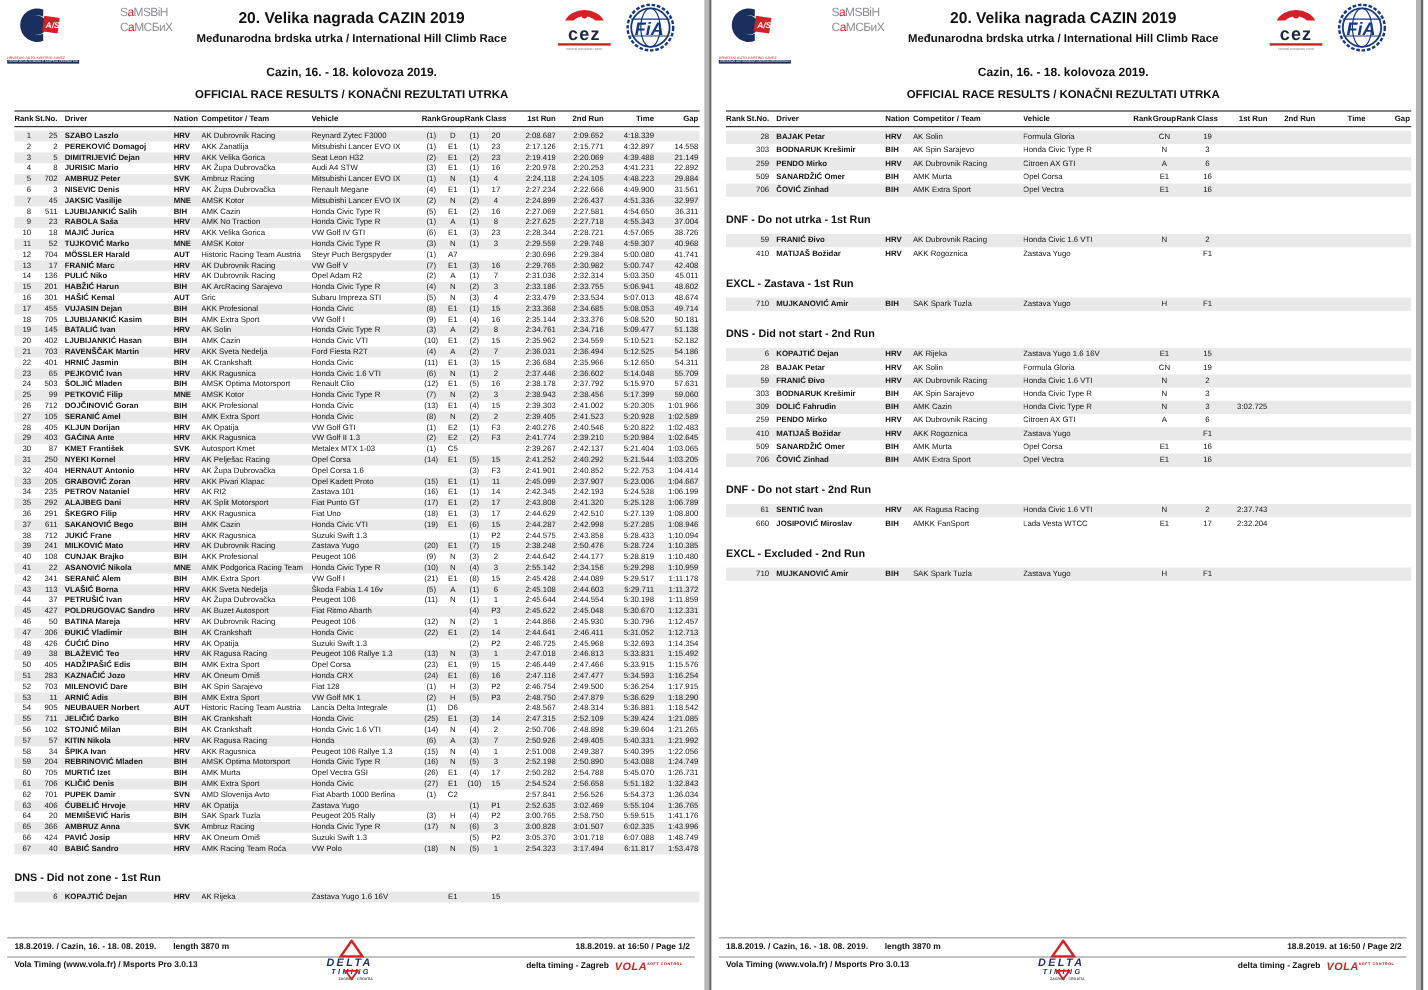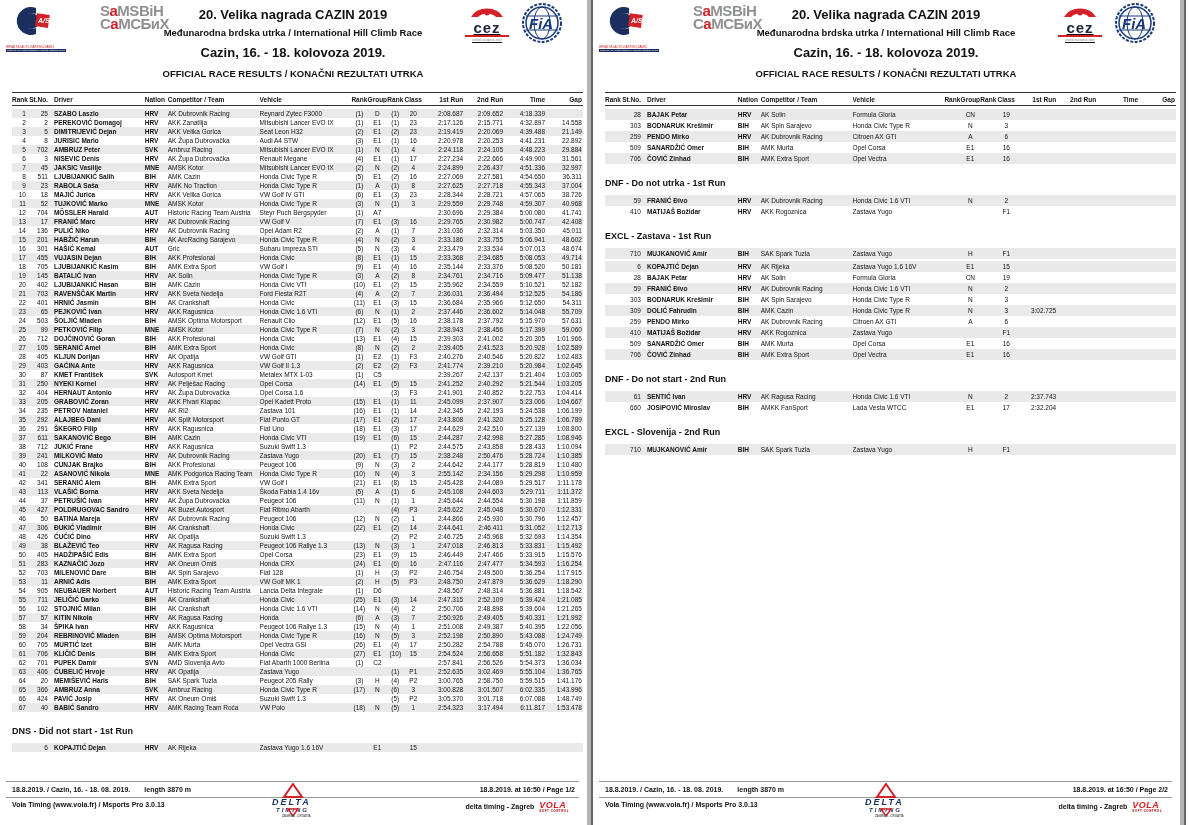--- a/index.html
+++ b/index.html
@@ -3,28 +3,28 @@
 <meta charset="utf-8">
 <style>
   html,body{margin:0;padding:0;background:#e0e0e0;}
   .viewport{width:1190px;height:825px;display:flex;background:#fff;font-family:"Liberation Sans","DejaVu Sans",sans-serif;color:#111;overflow:hidden;border-bottom:2px solid #999;}
   .page{width:593px;height:825px;background:#fff;position:relative;box-sizing:border-box;border-right:2px solid #666;box-shadow:inset -4px 0 0 #b5b5b5;flex:0 0 auto;}
   
   .pg-header{position:relative;height:92px;}
   .titleblock{position:absolute;left:105px;right:110px;top:7px;text-align:center;}
   .t1{font-size:13px;font-weight:bold;}
   .t2{font-size:9.5px;font-weight:bold;margin-top:5px;}
-  .t3{font-size:13px;font-weight:bold;margin-top:7px;}
+  .t3{font-size:10px;font-weight:bold;margin-top:17px;}
   .t4{font-size:9.5px;font-weight:bold;margin-top:8px;}
   .logo-aks{position:absolute;left:6px;top:6px;width:60px;}
   .aks-cap1{font-size:3px;color:#c22;white-space:nowrap;margin-top:1px;}
   .aks-cap2{font-size:2.5px;color:#fff;background:#1b2f5e;white-space:nowrap;padding:0 1px;}
-  .logo-sams{position:absolute;left:100px;top:4px;font-weight:bold;font-size:15px;line-height:13px;color:#8f9093;letter-spacing:-0.5px;}
+  .logo-sams{position:absolute;left:100px;top:4px;font-weight:normal;font-size:10px;line-height:13px;color:#8f9093;letter-spacing:-0.5px;}
   .logo-sams .red{color:#d42027;}
-  .logo-cez{position:absolute;right:80px;top:2px;width:48px;text-align:center;text-decoration:underline;}
+  .logo-cez{position:absolute;right:80px;top:2px;width:48px;text-align:center;}
   .cez-text{font-size:15px;font-weight:bold;color:#1b2540;line-height:12px;letter-spacing:1px;}
   .cez-bar{height:2px;background:#d42027;margin:1px 2px;}
   .cez-cap{font-size:3px;color:#888;white-space:nowrap;}
   .logo-fia{position:absolute;right:28px;top:2px;}
   
   .tablewrap{margin:0 8px 0 12px;}
   .thead{display:flex;font-size:6.5px;font-weight:bold;border-top:1px solid #333;border-bottom:1px solid #333;height:12px;align-items:center;margin-bottom:3px;}
   .trow{display:flex;height:9px;line-height:9px;font-size:6.5px;}
   #page2 .trow{height:11px;line-height:11px;}
   .trow.striped{background:#e9e9e9;}
@@ -45,21 +45,21 @@
   .c14{width:38px;text-align:right;padding-right:1px;}
   .thead .c3,.thead .c4{font-weight:bold;}
   .section-title{font-size:9px;font-weight:bold;margin:14px 0 7px 0;}
   .section-body{margin-bottom:2px;}
   
   .pg-footer{position:absolute;left:0;right:6px;bottom:0;height:44px;font-size:7px;font-weight:bold;}
   .frule{border-top:1px solid #999;margin:0 6px;}
   .fline{display:flex;justify-content:space-between;padding:4px 10px 2px 12px;align-items:flex-start;}
   .fline2{border-top:1px solid #999;margin:2px 6px 0 6px;padding:3px 10px 0 6px;display:flex;justify-content:space-between;}
   .delta-logo{position:absolute;left:50%;transform:translateX(-50%);top:2px;text-align:center;width:70px;}
-  .vola{display:inline-flex;flex-direction:column;align-items:flex-start;margin-left:5px;vertical-align:middle;}
+  .vola{display:inline-flex;flex-direction:row;align-items:flex-start;margin-left:5px;vertical-align:middle;}
   .vola-text{color:#d42027;font-style:italic;font-weight:bold;font-size:9px;line-height:8px;letter-spacing:0.5px;}
   .vola-cap{font-size:3px;color:#a00;letter-spacing:0.5px;}
   .flen{margin-left:14px;}
 </style>
 </head>
 <body>
 
 <div class="viewport">
 
   <div class="page" id="page1">
@@ -1190,21 +1190,21 @@
             <span class="c c8">N</span>
             <span class="c c9">(5)</span>
             <span class="c c10">1</span>
             <span class="c c11">2:54.323</span>
             <span class="c c12">3:17.494</span>
             <span class="c c13">6:11.817</span>
             <span class="c c14">1:53.478</span>
           </div>
         </div>
       <div>
-          <div class="section-title">DNS - Did not start - 1st Run</div>
+          <div class="section-title">DNS - Did not zone - 1st Run</div>
           <div class="section-body">
             <div class="trow striped">
               <span class="c c1"></span>
               <span class="c c2">6</span>
               <span class="c c3">KOPAJTIĆ Dejan</span>
               <span class="c c4">HRV</span>
               <span class="c c5">AK Rijeka</span>
               <span class="c c6">Zastava Yugo 1.6 16V</span>
               <span class="c c7"></span>
               <span class="c c8">E1</span>
@@ -1434,20 +1434,21 @@
               <span class="c c7"></span>
               <span class="c c8">H</span>
               <span class="c c9"></span>
               <span class="c c10">F1</span>
               <span class="c c11"></span>
               <span class="c c12"></span>
               <span class="c c13"></span>
               <span class="c c14"></span>
             </div>
           </div>
+          <div class="section-title">DNS - Did not start - 2nd Run</div>
           <div class="section-body">
             <div class="trow striped">
               <span class="c c1"></span>
               <span class="c c2">6</span>
               <span class="c c3">KOPAJTIĆ Dejan</span>
               <span class="c c4">HRV</span>
               <span class="c c5">AK Rijeka</span>
               <span class="c c6">Zastava Yugo 1.6 16V</span>
               <span class="c c7"></span>
               <span class="c c8">E1</span>
@@ -1615,21 +1616,21 @@
               <span class="c c7"></span>
               <span class="c c8">E1</span>
               <span class="c c9"></span>
               <span class="c c10">17</span>
               <span class="c c11">2:32.204</span>
               <span class="c c12"></span>
               <span class="c c13"></span>
               <span class="c c14"></span>
             </div>
           </div>
-          <div class="section-title">EXCL - Slovenija - 2nd Run</div>
+          <div class="section-title">EXCL - Excluded - 2nd Run</div>
           <div class="section-body">
             <div class="trow striped">
               <span class="c c1"></span>
               <span class="c c2">710</span>
               <span class="c c3">MUJKANOVIĆ Amir</span>
               <span class="c c4">BIH</span>
               <span class="c c5">SAK Spark Tuzla</span>
               <span class="c c6">Zastava Yugo</span>
               <span class="c c7"></span>
               <span class="c c8">H</span>

